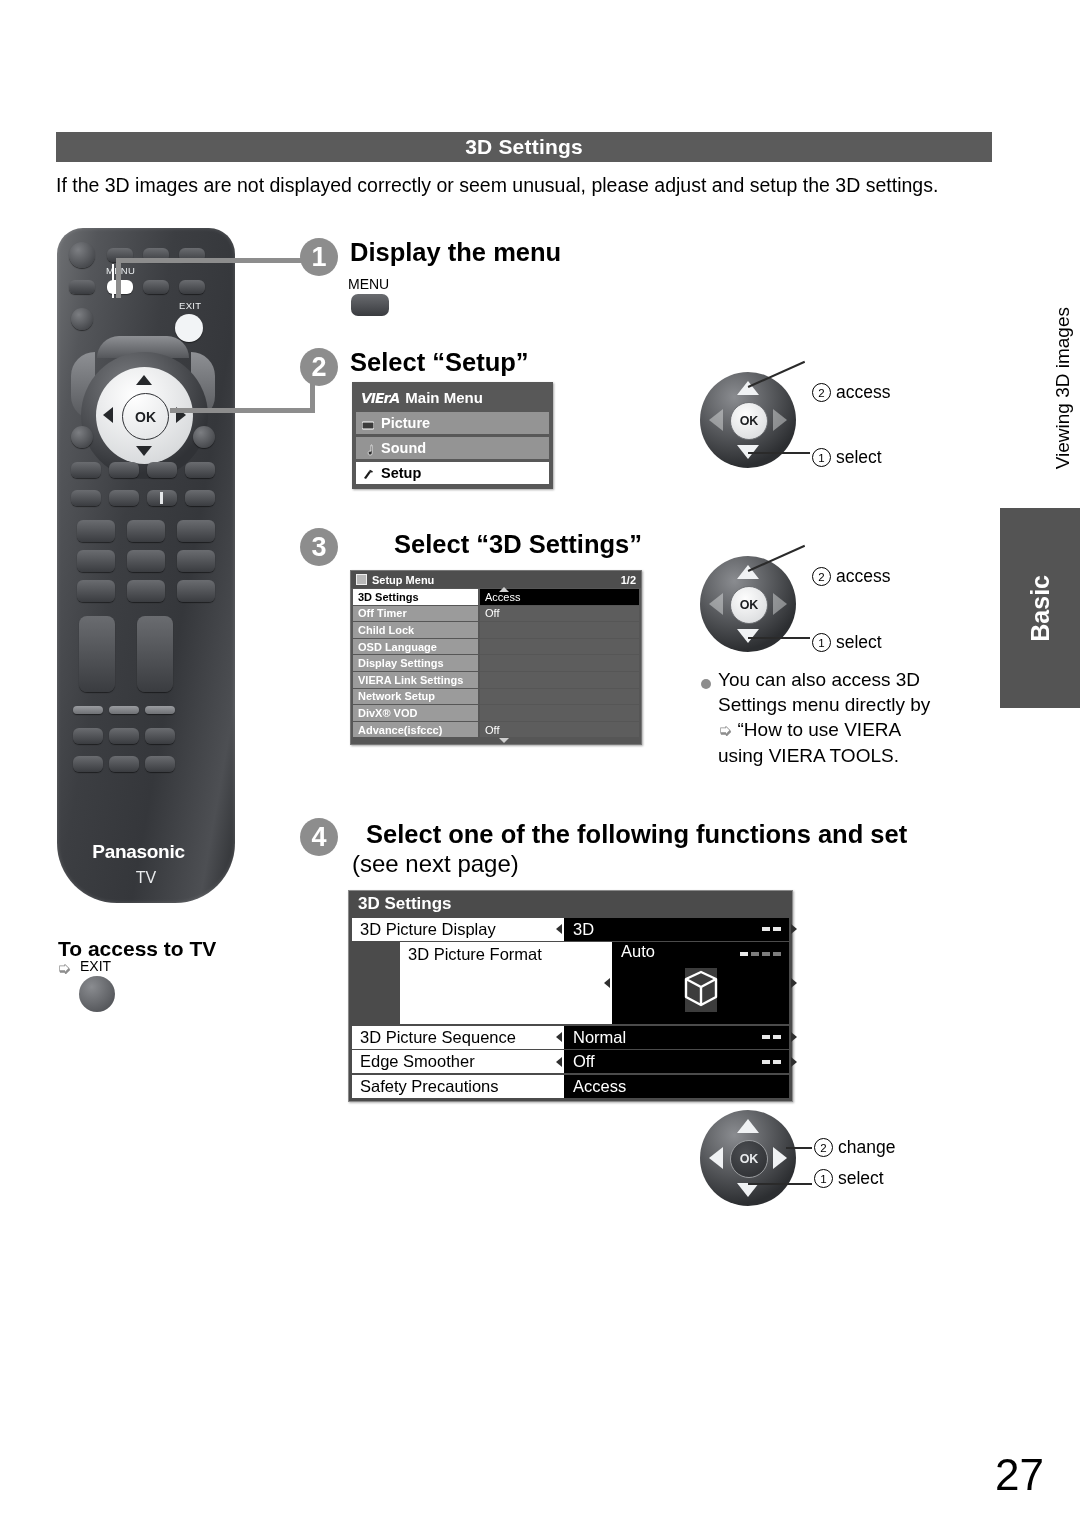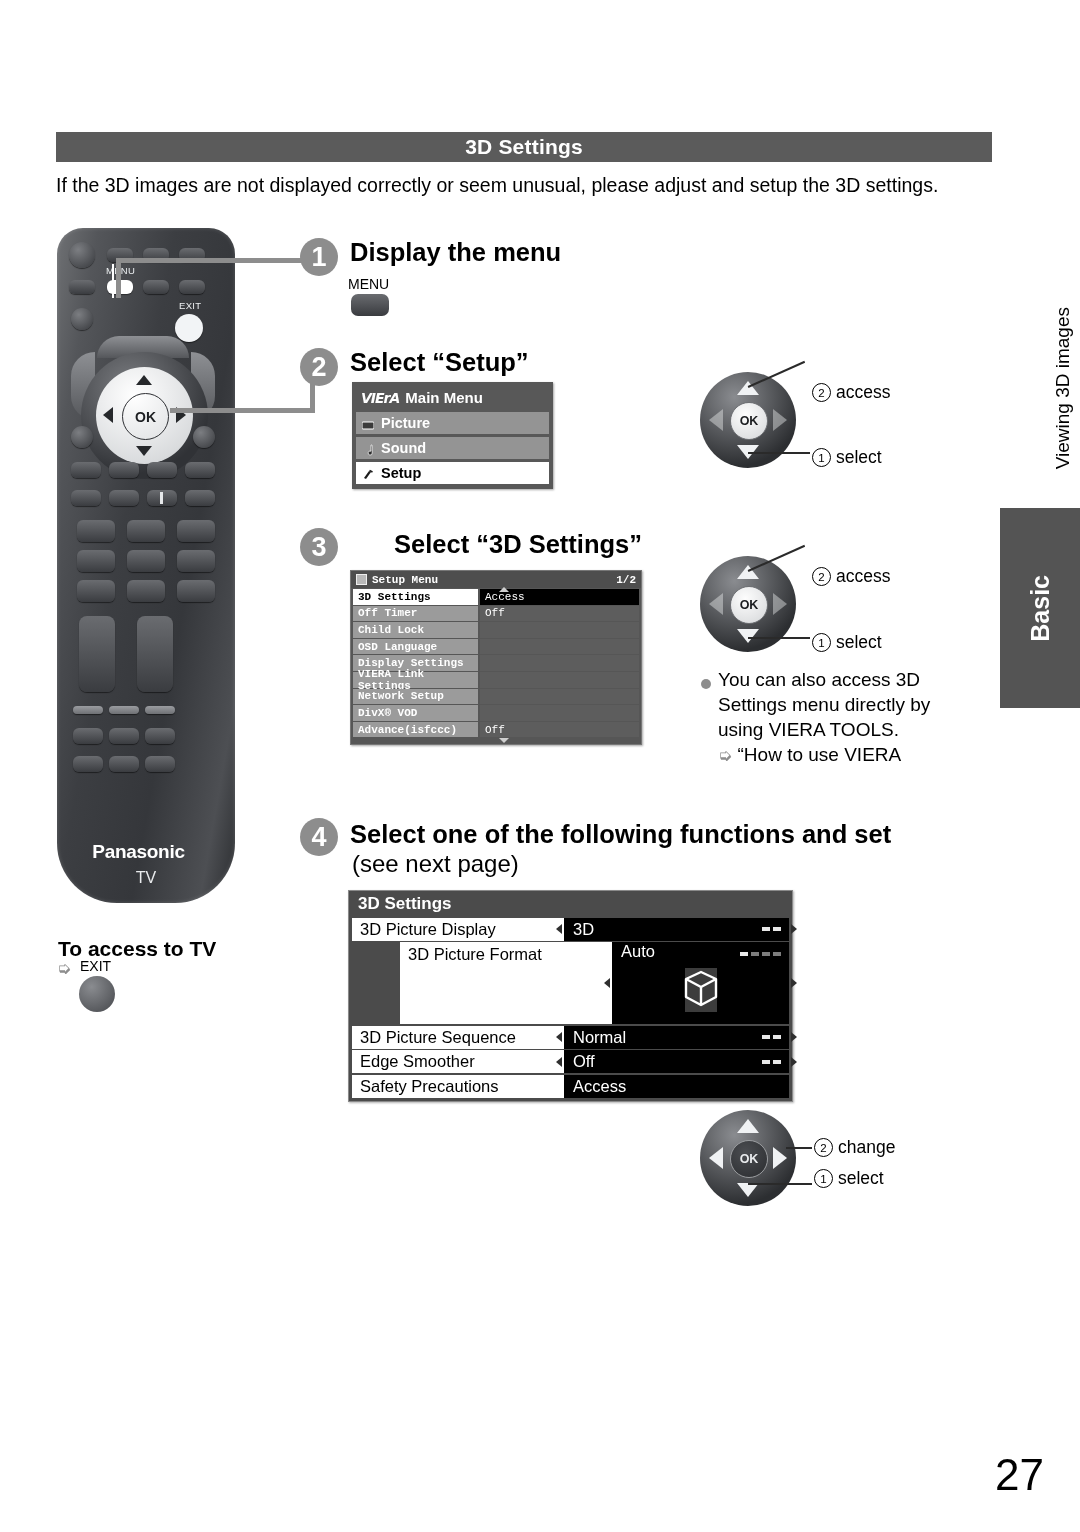--- a/index.html
+++ b/index.html
@@ -71,21 +71,21 @@
         color:#fff;font-size:15px;font-weight:bold;}
   .viera-logo{font-size:14px;font-weight:bold;font-style:italic;letter-spacing:-1px;color:#fff;font-family:"DejaVu Sans",sans-serif;}
   .viera-row{height:22px;margin-top:3px;display:flex;align-items:center;gap:7px;padding-left:6px;
         font-size:14.5px;font-weight:bold;}
   .viera-row.dim{background:#949494;color:#fff;}
   .viera-row.sel{background:#fff;color:#000;}
   .vicon{width:12px;height:10px;display:inline-block;}
 
   
   .setup-menu{position:absolute;left:350px;top:570px;width:290px;background:#565656;
-        border:1px solid #777;box-shadow:1px 1px 2px rgba(0,0,0,.35);font-family:Liberation Mono, monospace;}
+        border:1px solid #777;box-shadow:1px 1px 2px rgba(0,0,0,.35);}
   .sm-head{height:17px;display:flex;align-items:center;padding:0 5px;color:#fff;font-size:11px;font-weight:bold;background:#4e4e4e;}
   .sm-head .sq{width:9px;height:9px;background:#b9b9b9;border:1px solid #eee;margin-right:5px;}
   .sm-head .pg{margin-left:auto;font-size:11px;}
   .sm-row{display:flex;height:15.6px;margin:1px 2px;}
   .sm-l{width:120px;background:#9b9b9b;color:#fff;font-size:11px;display:flex;align-items:center;padding-left:5px;font-weight:bold;}
   .sm-r{flex:1;background:#5d5d5d;color:#fff;font-size:11px;display:flex;align-items:center;padding-left:5px;margin-left:2px;}
   .sm-row.sel .sm-l{background:#fff;color:#000;}
   .sm-row.sel .sm-r{background:#000;color:#fff;}
   .sm-caretup{position:absolute;left:148px;top:16px;width:0;height:0;border-left:5px solid transparent;border-right:5px solid transparent;border-bottom:5px solid #cfcfcf;}
   .sm-caretdn{position:absolute;left:148px;bottom:1px;width:0;height:0;border-left:5px solid transparent;border-right:5px solid transparent;border-top:5px solid #cfcfcf;}
@@ -354,29 +354,29 @@
   <div class="leader" style="left:748px;top:637px;width:62px;"></div>
   <div class="callout" style="left:812px;top:632px;">
     <span class="circnum">1</span>
     <span>select</span>
   </div>
 
   <div class="bullet" style="left:701px;top:679px;"></div>
   <div class="note" style="left:718px;top:667px;width:270px;">
     <div>You can also access 3D</div>
     <div>Settings menu directly by</div>
-    <div>using VIERA TOOLS.</div>
     <div style="padding-left:16px;text-indent:-16px;">
       <span class="arrowglyph">➭</span>
       <span>“How to use VIERA</span>
     </div>
+    <div>using VIERA TOOLS.</div>
   </div>
 
   <div class="step-num" style="left:300px;top:818px;">4</div>
-  <div class="step-head" style="left:350px;top:820px;text-align:center;">Select one of the following functions and set</div>
+  <div class="step-head" style="left:366px;top:820px;text-align:center;">Select one of the following functions and set</div>
   <div class="step-sub" style="left:352px;top:850px;">(see next page)</div>
 
   <div class="td-panel">
     <div class="td-head">3D Settings</div>
 
     <div class="td-row">
       <div class="td-l">3D Picture Display</div>
       <div class="td-r">
         <span class="arrL"></span>
         <span>3D</span>

